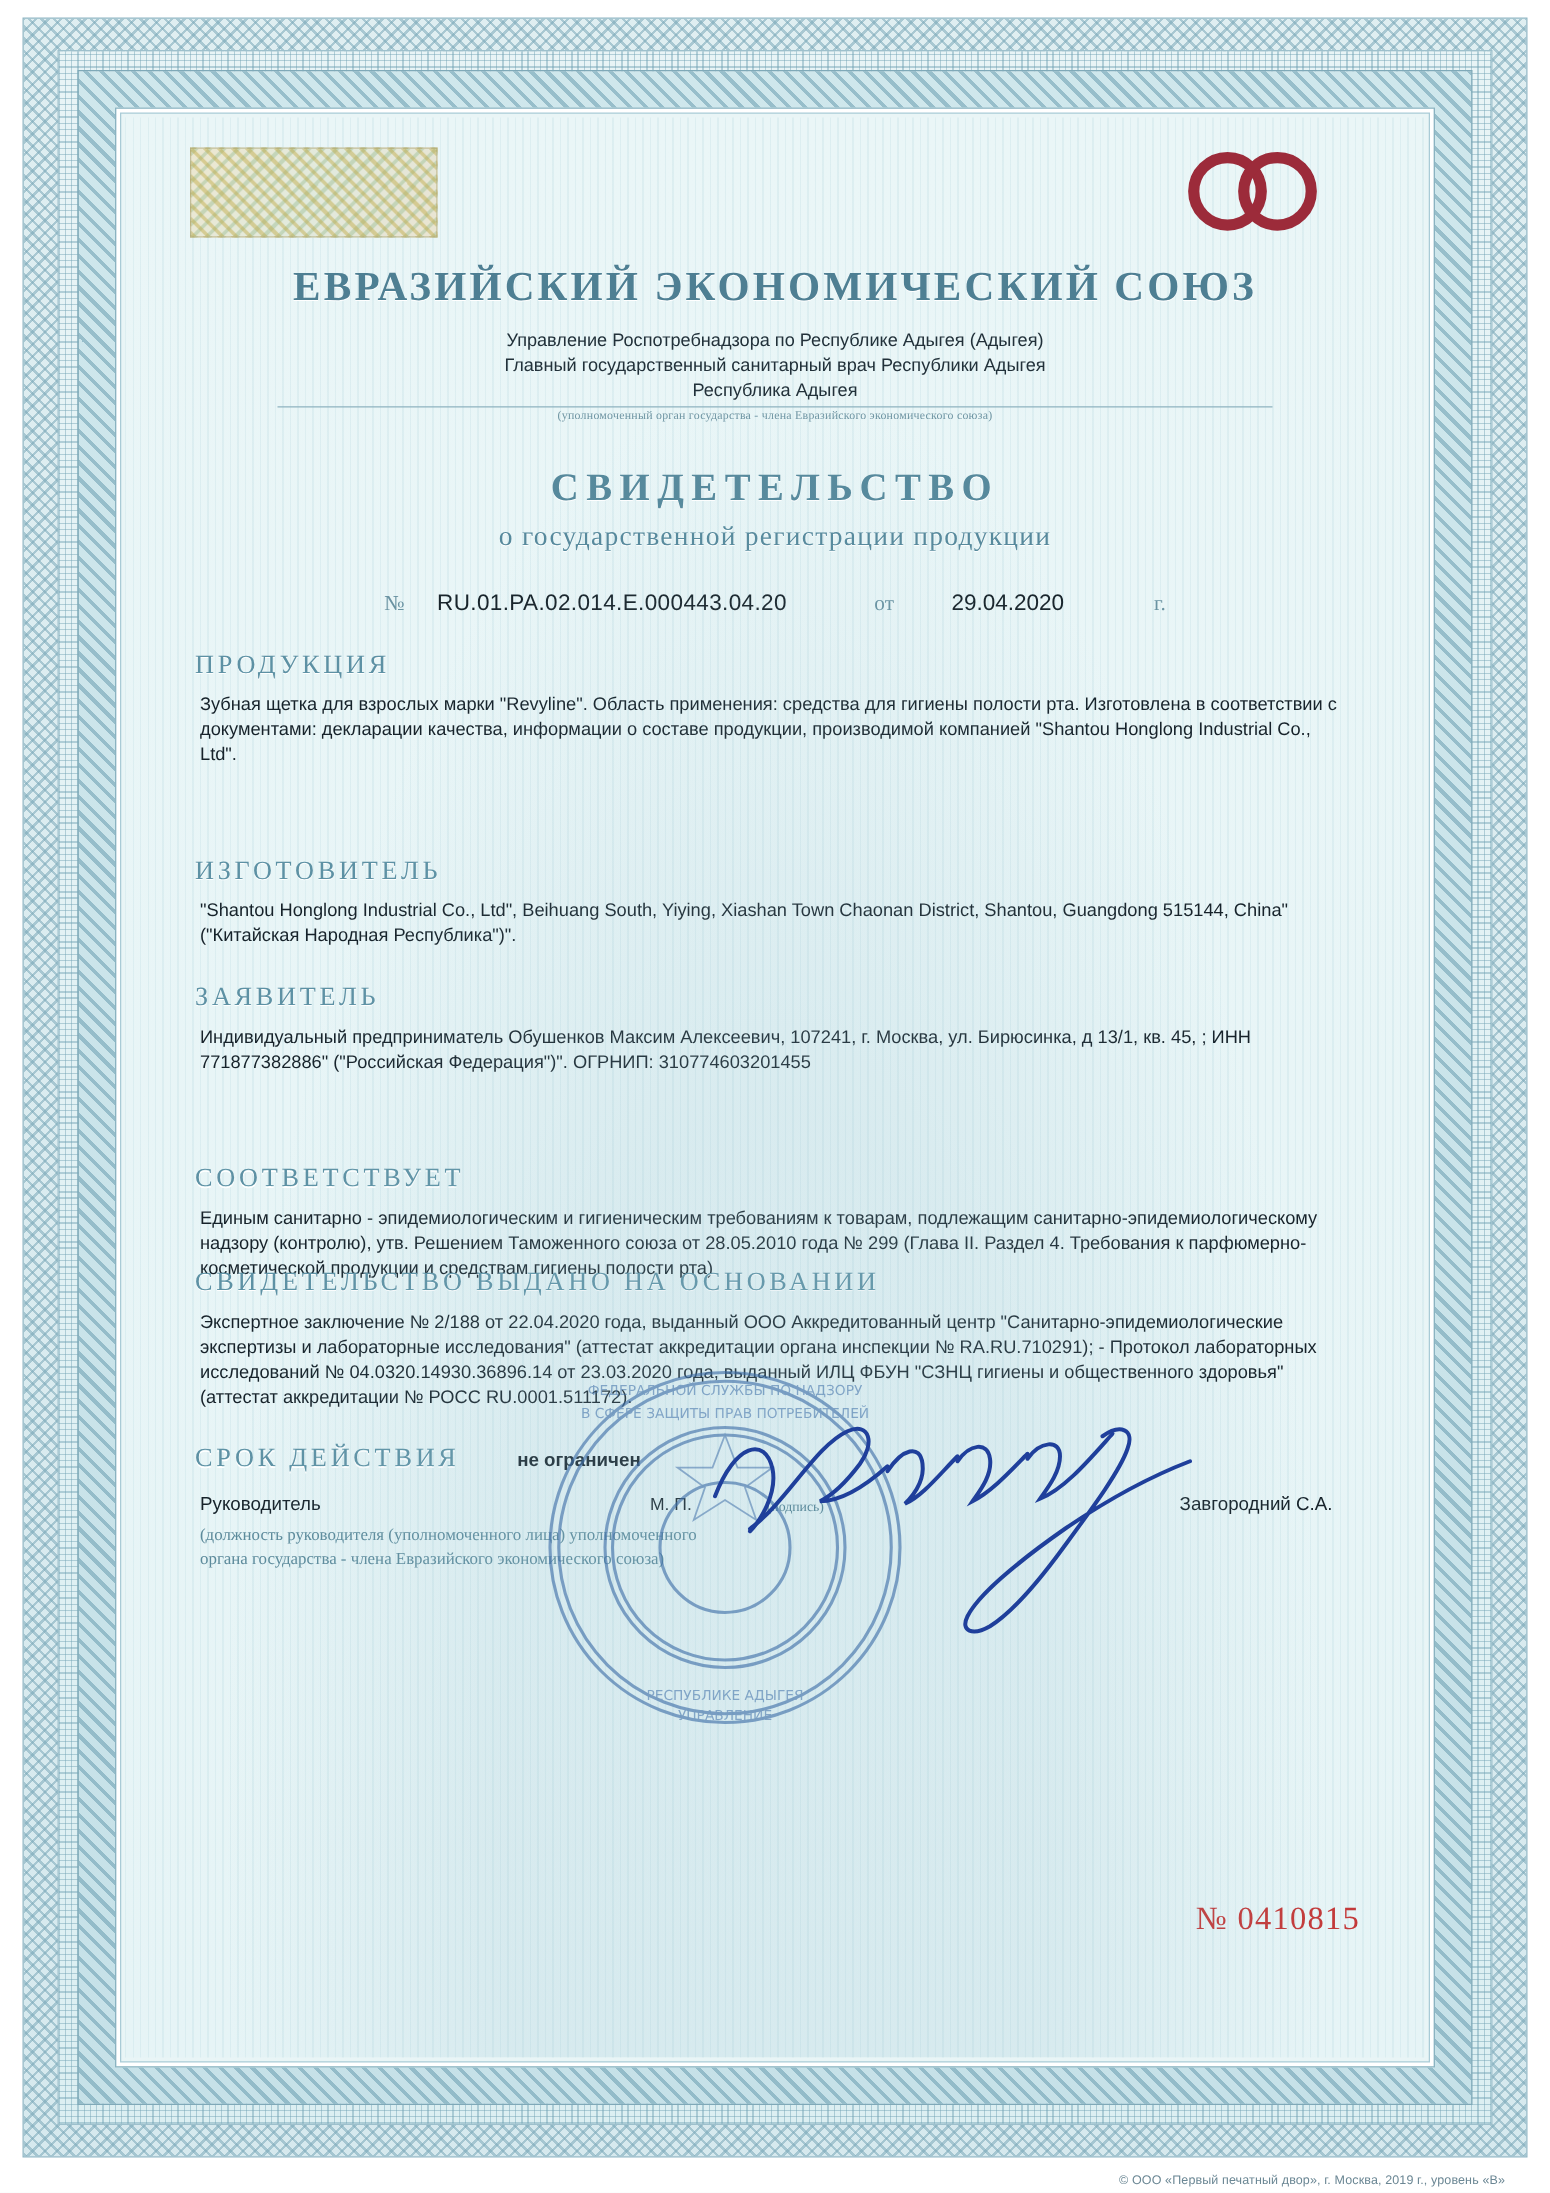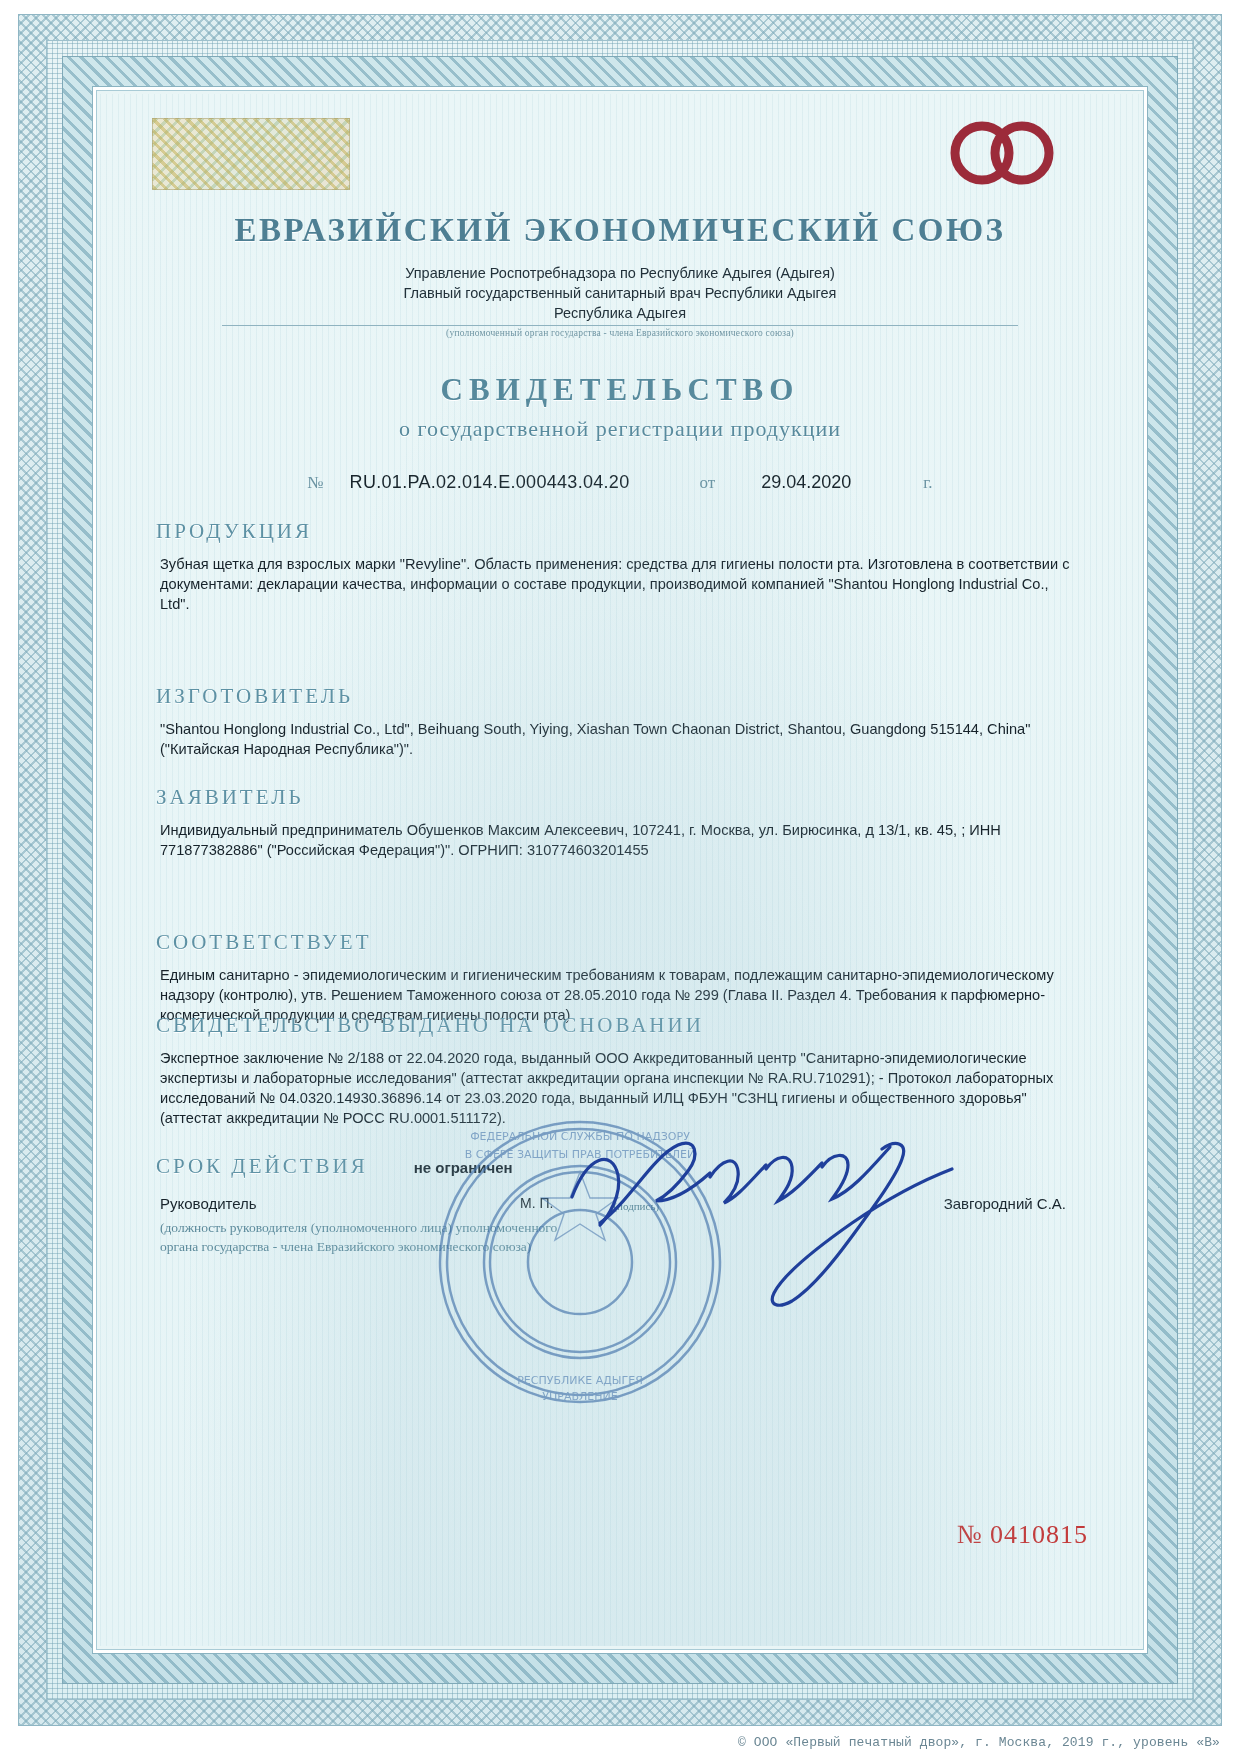--- a/index.html
+++ b/index.html
@@ -268,44 +268,43 @@
     font-family: "Liberation Serif", serif;
     font-size: 26px;
     color: #c33a3a;
     letter-spacing: 1px;
   }
 
   
   .stamp {
     position: absolute;
     left: 430px;
-    top: 1112px;
+    top: 1088px;
     width: 300px;
     height: 300px;
     pointer-events: none;
     opacity: .62;
   }
   
   .signature {
     position: absolute;
     left: 560px;
     top: 1105px;
     width: 420px;
     height: 220px;
     pointer-events: none;
   }
 
   .footer-note {
     position: absolute;
-    right: 20px;
+    right: 36px;
     bottom: 4px;
-    font-size: 13px;
+    font-size: 10px;
     color: #6b8794;
     letter-spacing: .1px;
-    font-family: Liberation Mono, monospace;
   }
 </style>
 </head>
 <body>
 
 <div class="page">
   <div class="frame-outer"></div>
   <div class="frame-mid"></div>
   <div class="frame-band"></div>
   <div class="frame-inner"></div>

